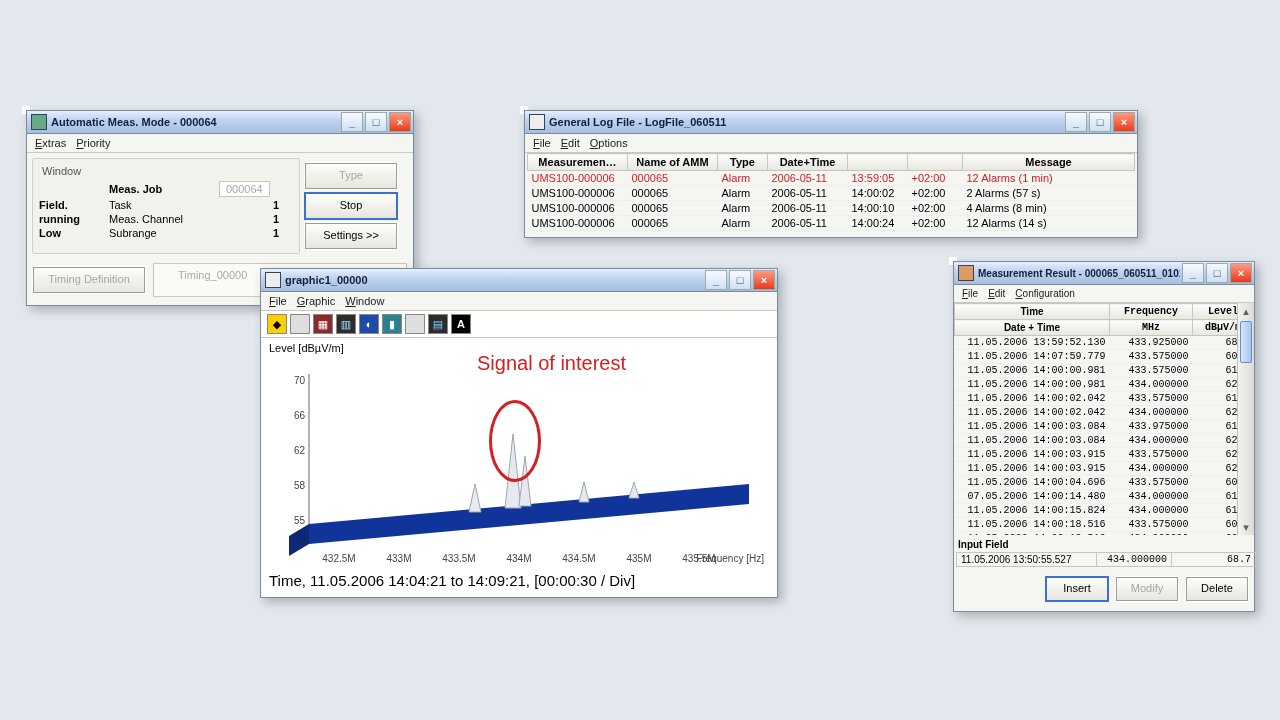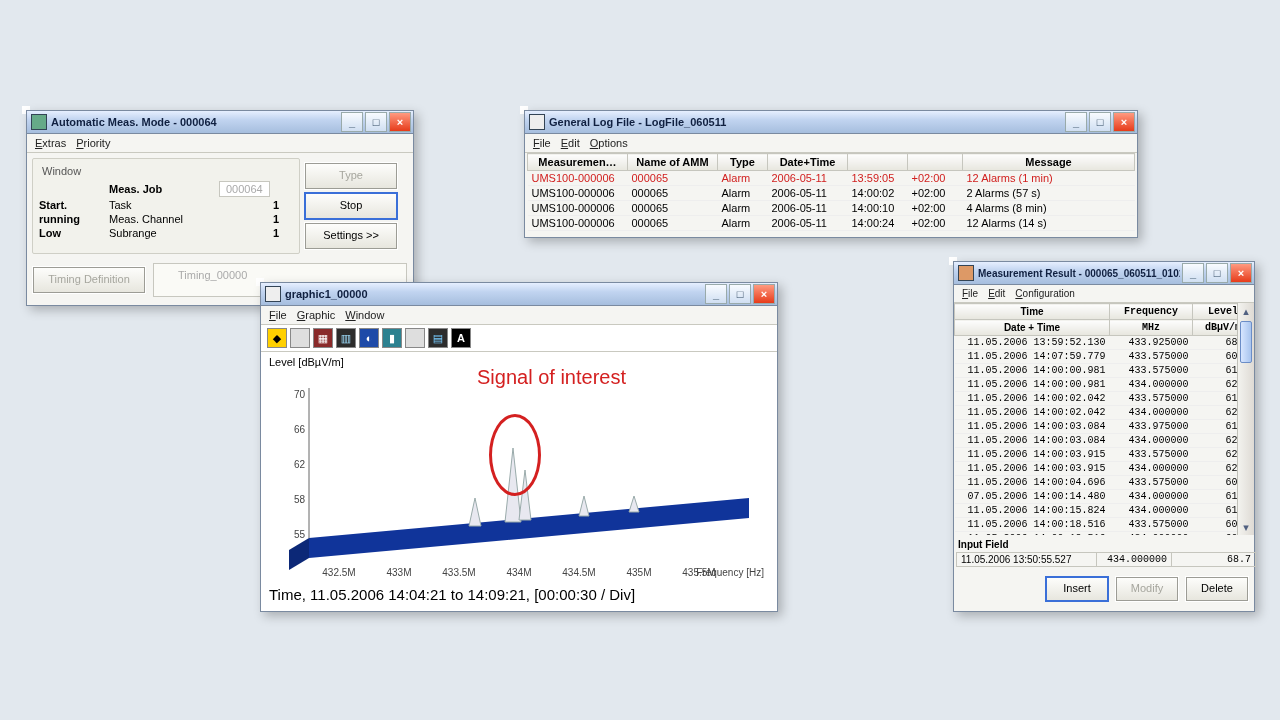--- a/index.html
+++ b/index.html
@@ -60,21 +60,21 @@
   <div style="display:flex;">
     <div class="grp" style="flex:1;">
       <div class="legend">Window</div>
       <div style="display:flex;align-items:center;">
         <div style="width:70px;"></div>
         <div style="width:110px;font-weight:bold;">Meas. Job</div>
         <div style="border:1px solid #c7c7bf;background:#fff;padding:1px 6px;color:#aaa;">000064</div>
       </div>
       <div id="auto-rows">
               <div style="display: flex; margin-top: 2px;">
-                <div style="width:70px;font-weight:bold;">Start.</div>
+                <div style="width:70px;font-weight:bold;">Field.</div>
   <div style="width:110px;">Task</div>
   <div style="width:60px;text-align:right;font-weight:bold;">1</div>
               </div>
               <div style="display: flex; margin-top: 2px;">
                 <div style="width:70px;font-weight:bold;">running</div>
   <div style="width:110px;">Meas. Channel</div>
   <div style="width:60px;text-align:right;font-weight:bold;">1</div>
               </div>
               <div style="display: flex; margin-top: 2px;">
                 <div style="width:70px;font-weight:bold;">Low</div>
@@ -312,21 +312,21 @@
   </tbody>
         </table>
   <div style="display:flex;justify-content:flex-end;gap:8px;padding:6px;">
     <div class="btn" style="width:60px;height:22px;line-height:20px;outline:1px solid #3a6fd8;border-color:#3a6fd8;">Insert</div>
     <div class="btn disabled" style="width:60px;height:22px;line-height:20px;">Modify</div>
     <div class="btn" style="width:60px;height:22px;line-height:20px;">Delete</div>
   </div>
 </div>
     </div>
 
-<div class="outer-frame" style="position:absolute;left:256px;top:278px;">
+<div class="outer-frame" style="position:absolute;left:256px;top:264px;">
 <div class="window" style="width:516px;background:#fff;">
   <div class="titlebar">
     <div class="ico" style="background:#eee;"></div>
     <div class="ttl">graphic1_00000</div>
     <div class="btns">
       <div class="tbtn min">_</div>
       <div class="tbtn max">□</div>
       <div class="tbtn close">×</div>
     </div>
   </div>

